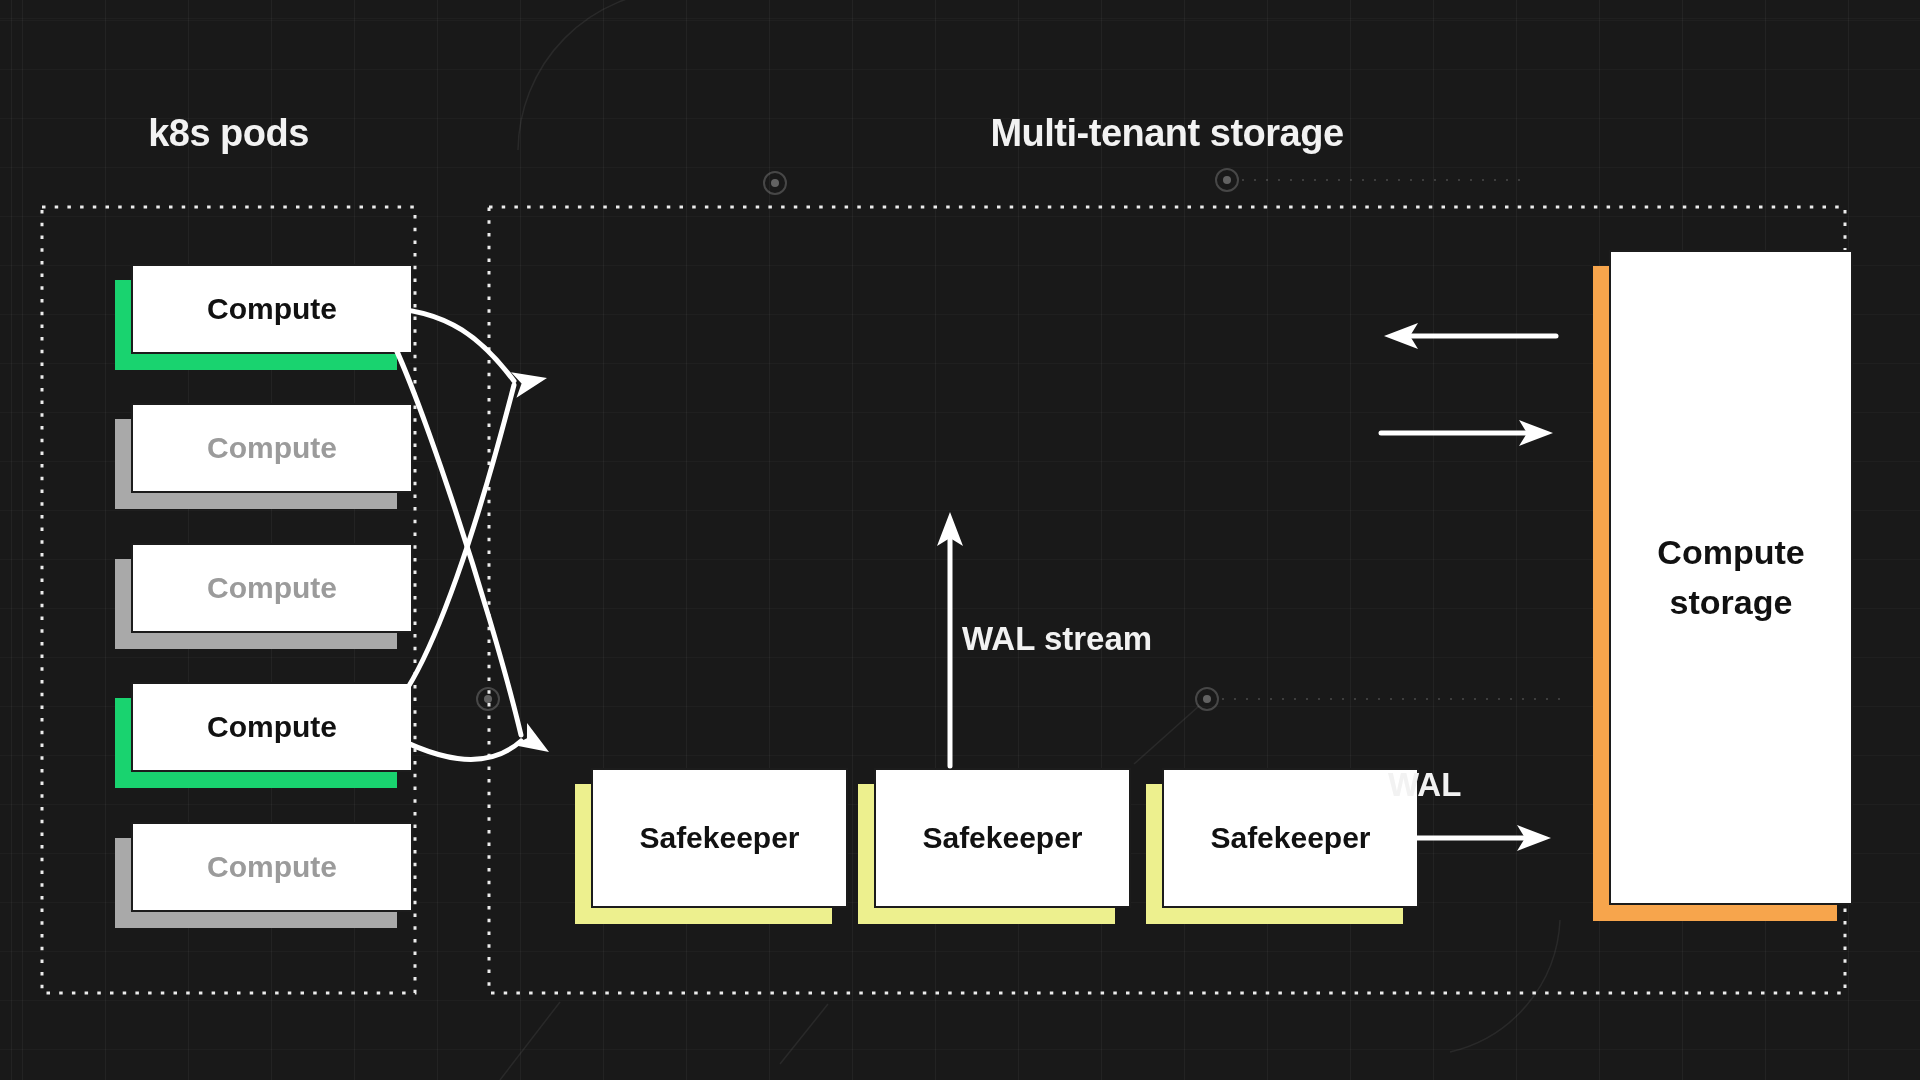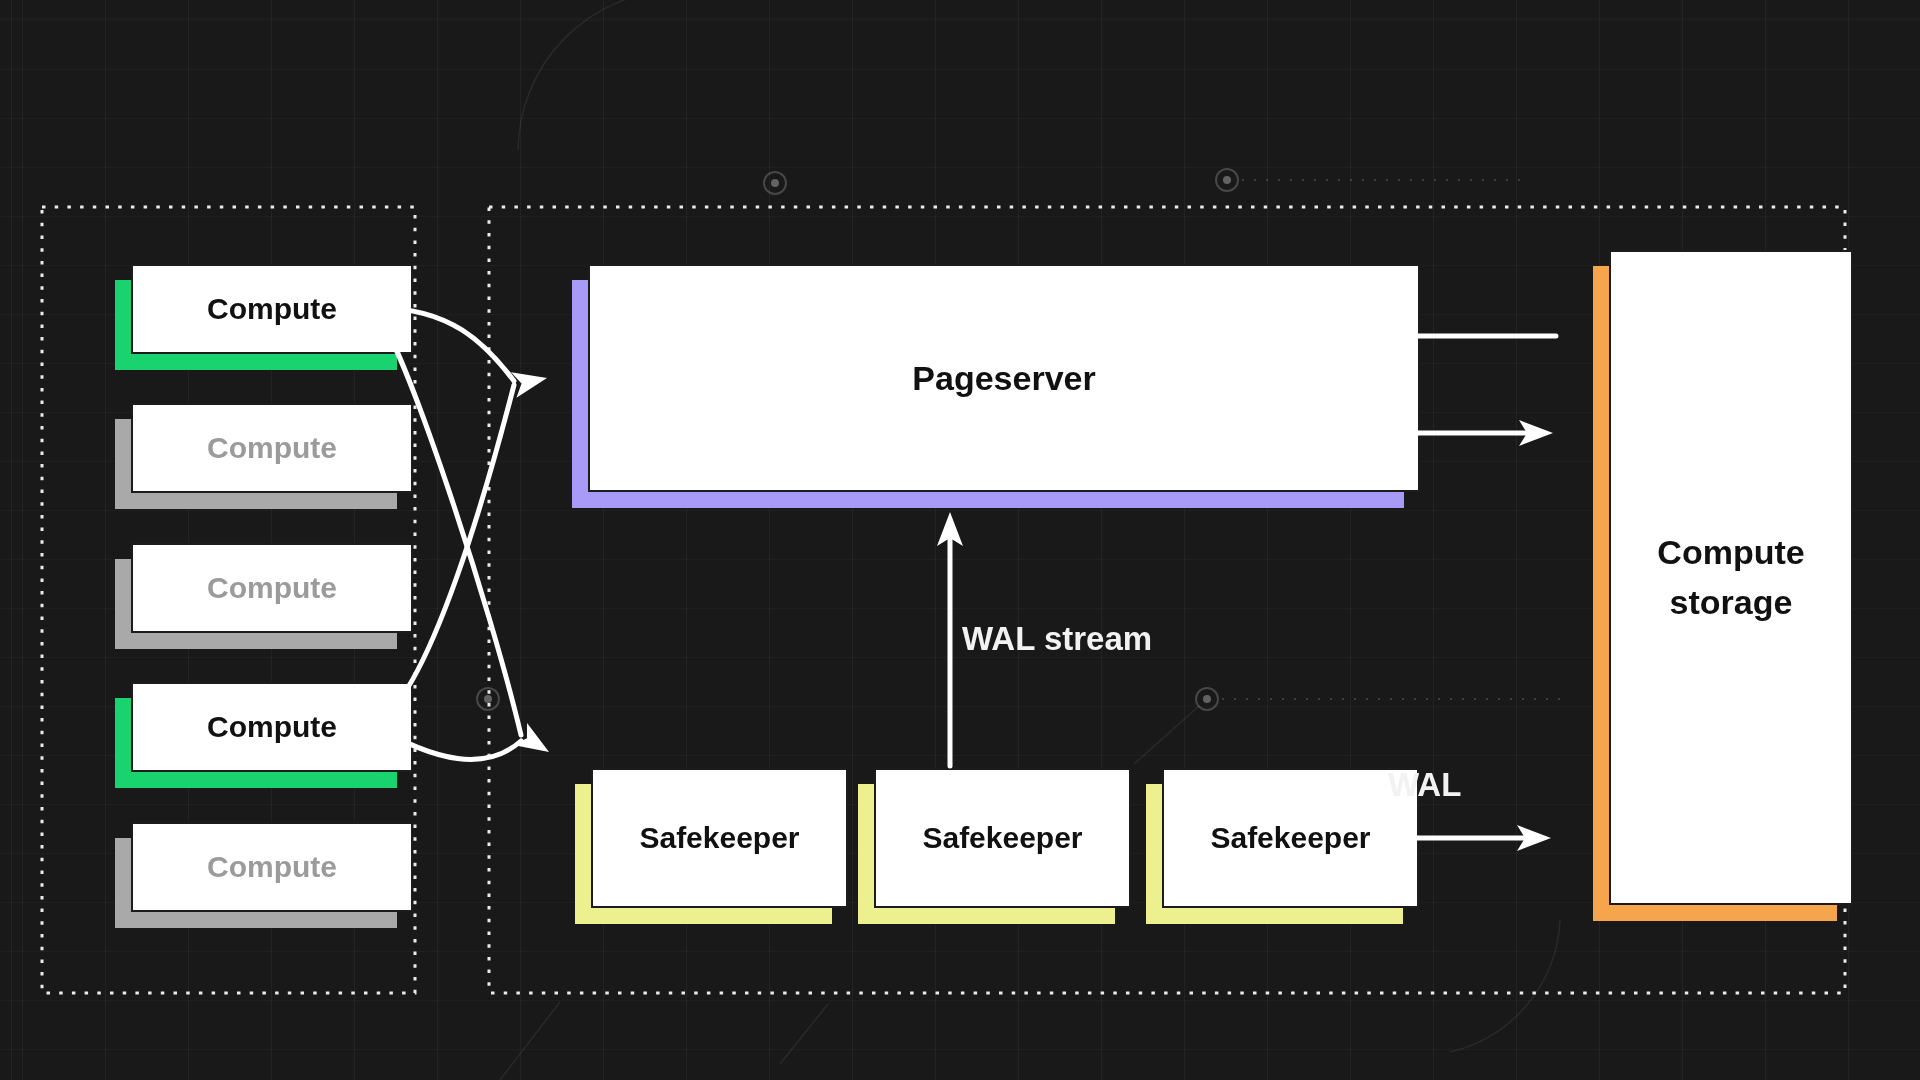--- a/index.html
+++ b/index.html
@@ -75,20 +75,22 @@
     <circle class="ring-dot" cx="1207" cy="699" r="4"></circle>
     <path class="faint-dotted" d="M1242 180 L1530 180"></path>
     <path class="faint-dotted" d="M1222 699 L1560 699"></path>
   </svg>
 
   <svg class="layer border-layer" viewBox="0 0 1920 1080">
     <rect class="dotted-rect" x="42" y="207" width="373" height="786"></rect>
     <rect class="dotted-rect" x="489" y="207" width="1356" height="786"></rect>
   </svg>
 
+  <div class="title" style="left:42px;top:112px;width:373px;">k8s pods</div>
+  <div class="title" style="left:489px;top:112px;width:1356px;">Multi-tenant storage</div>
 
   <div class="node pod" style="top:264px;">
     <div class="accent"></div>
     <div class="face">Compute</div>
   </div>
   <div class="node pod inactive" style="top:403px;">
     <div class="accent"></div>
     <div class="face">Compute</div>
   </div>
   <div class="node pod inactive" style="top:543px;">
@@ -97,24 +99,20 @@
   </div>
   <div class="node pod" style="top:682px;">
     <div class="accent"></div>
     <div class="face">Compute</div>
   </div>
   <div class="node pod inactive" style="top:822px;">
     <div class="accent"></div>
     <div class="face">Compute</div>
   </div>
 
-  <div class="node pageserver">
-    <div class="accent"></div>
-    <div class="face">Pageserver</div>
-  </div>
 
   <div class="node safekeeper" style="left:550px;">
     <div class="accent"></div>
     <div class="face">Safekeeper</div>
   </div>
   <div class="node safekeeper" style="left:833px;">
     <div class="accent"></div>
     <div class="face">Safekeeper</div>
   </div>
   <div class="node safekeeper" style="left:1121px;">

